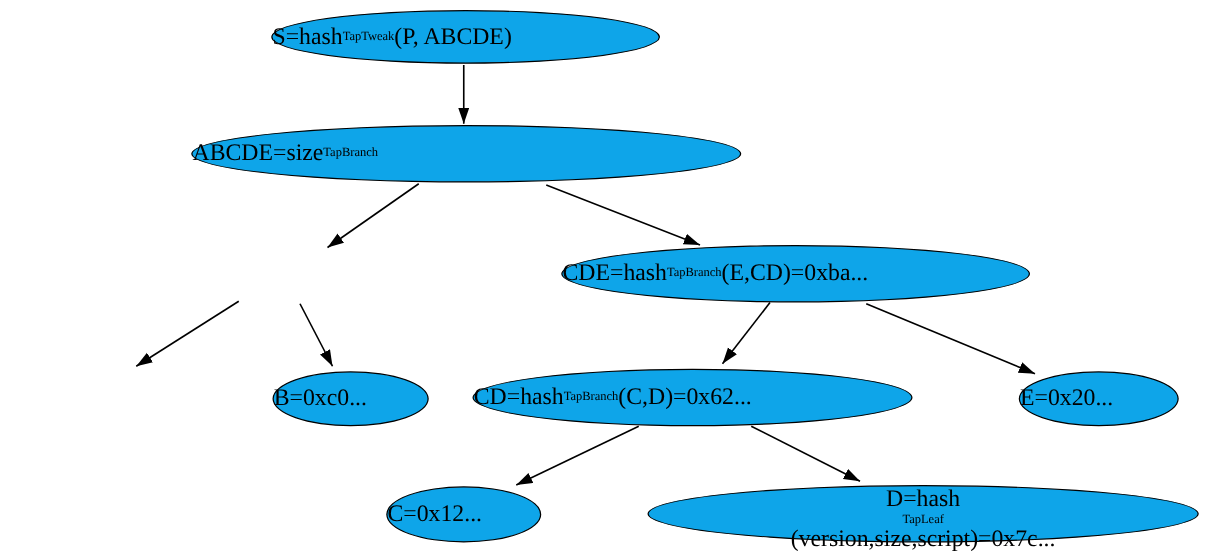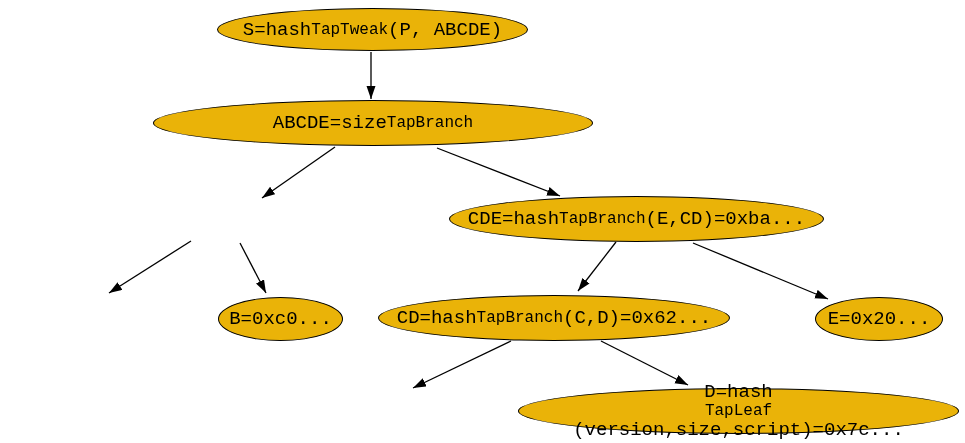--- a/index.html
+++ b/index.html
@@ -15,32 +15,31 @@
   .edges-layer {
     position: absolute;
     left: 0; top: 0;
     width: 965px; height: 443px;
   }
   .node {
     position: absolute;
     box-sizing: border-box;
     border: 1.4px solid #000000;
     border-radius: 50%;
-    background: #eab308;
+    background: #0ea5e9;
     display: flex;
     align-items: center;
-    justify-content: center;
+    justify-content: flex-start;
     white-space: nowrap;
     font-size: 19px;
     color: #000000;
     text-align: center;
-    font-family: Liberation Mono, monospace;
   }
   .node sub {
-    font-size: 16px;
+    font-size: 10px;
     line-height: 1;
     vertical-align: -4px;
   }
   
   #node-S     { left: 217px; top:   8px; width: 311px; height: 43px; }
   #node-ABCDE { left: 153px; top: 100px; width: 440px; height: 46px; }
   #node-AB    { left: 155px; top: 200px; width: 143px; height: 43px; }
   #node-CDE   { left: 449px; top: 196px; width: 375px; height: 46px; }
   #node-A     { left:   7px; top: 297px; width: 127px; height: 44px; }
   #node-B     { left: 218px; top: 297px; width: 125px; height: 44px; }
@@ -102,20 +101,25 @@
       <sub>TapBranch</sub>
       <span>(C,D)=0x62...</span>
   </div>
 
   <div class="node" id="node-E">
     <span>E=0x20...</span>
       <sub></sub>
       <span></span>
   </div>
 
+  <div class="node" id="node-C">
+    <span>C=0x12...</span>
+      <sub></sub>
+      <span></span>
+  </div>
 
   <div class="node" id="node-D">
     <span>D=hash</span>
       <sub>TapLeaf</sub>
       <span>(version,size,script)=0x7c...</span>
   </div>
 
 </div>
 
 </body></html>

